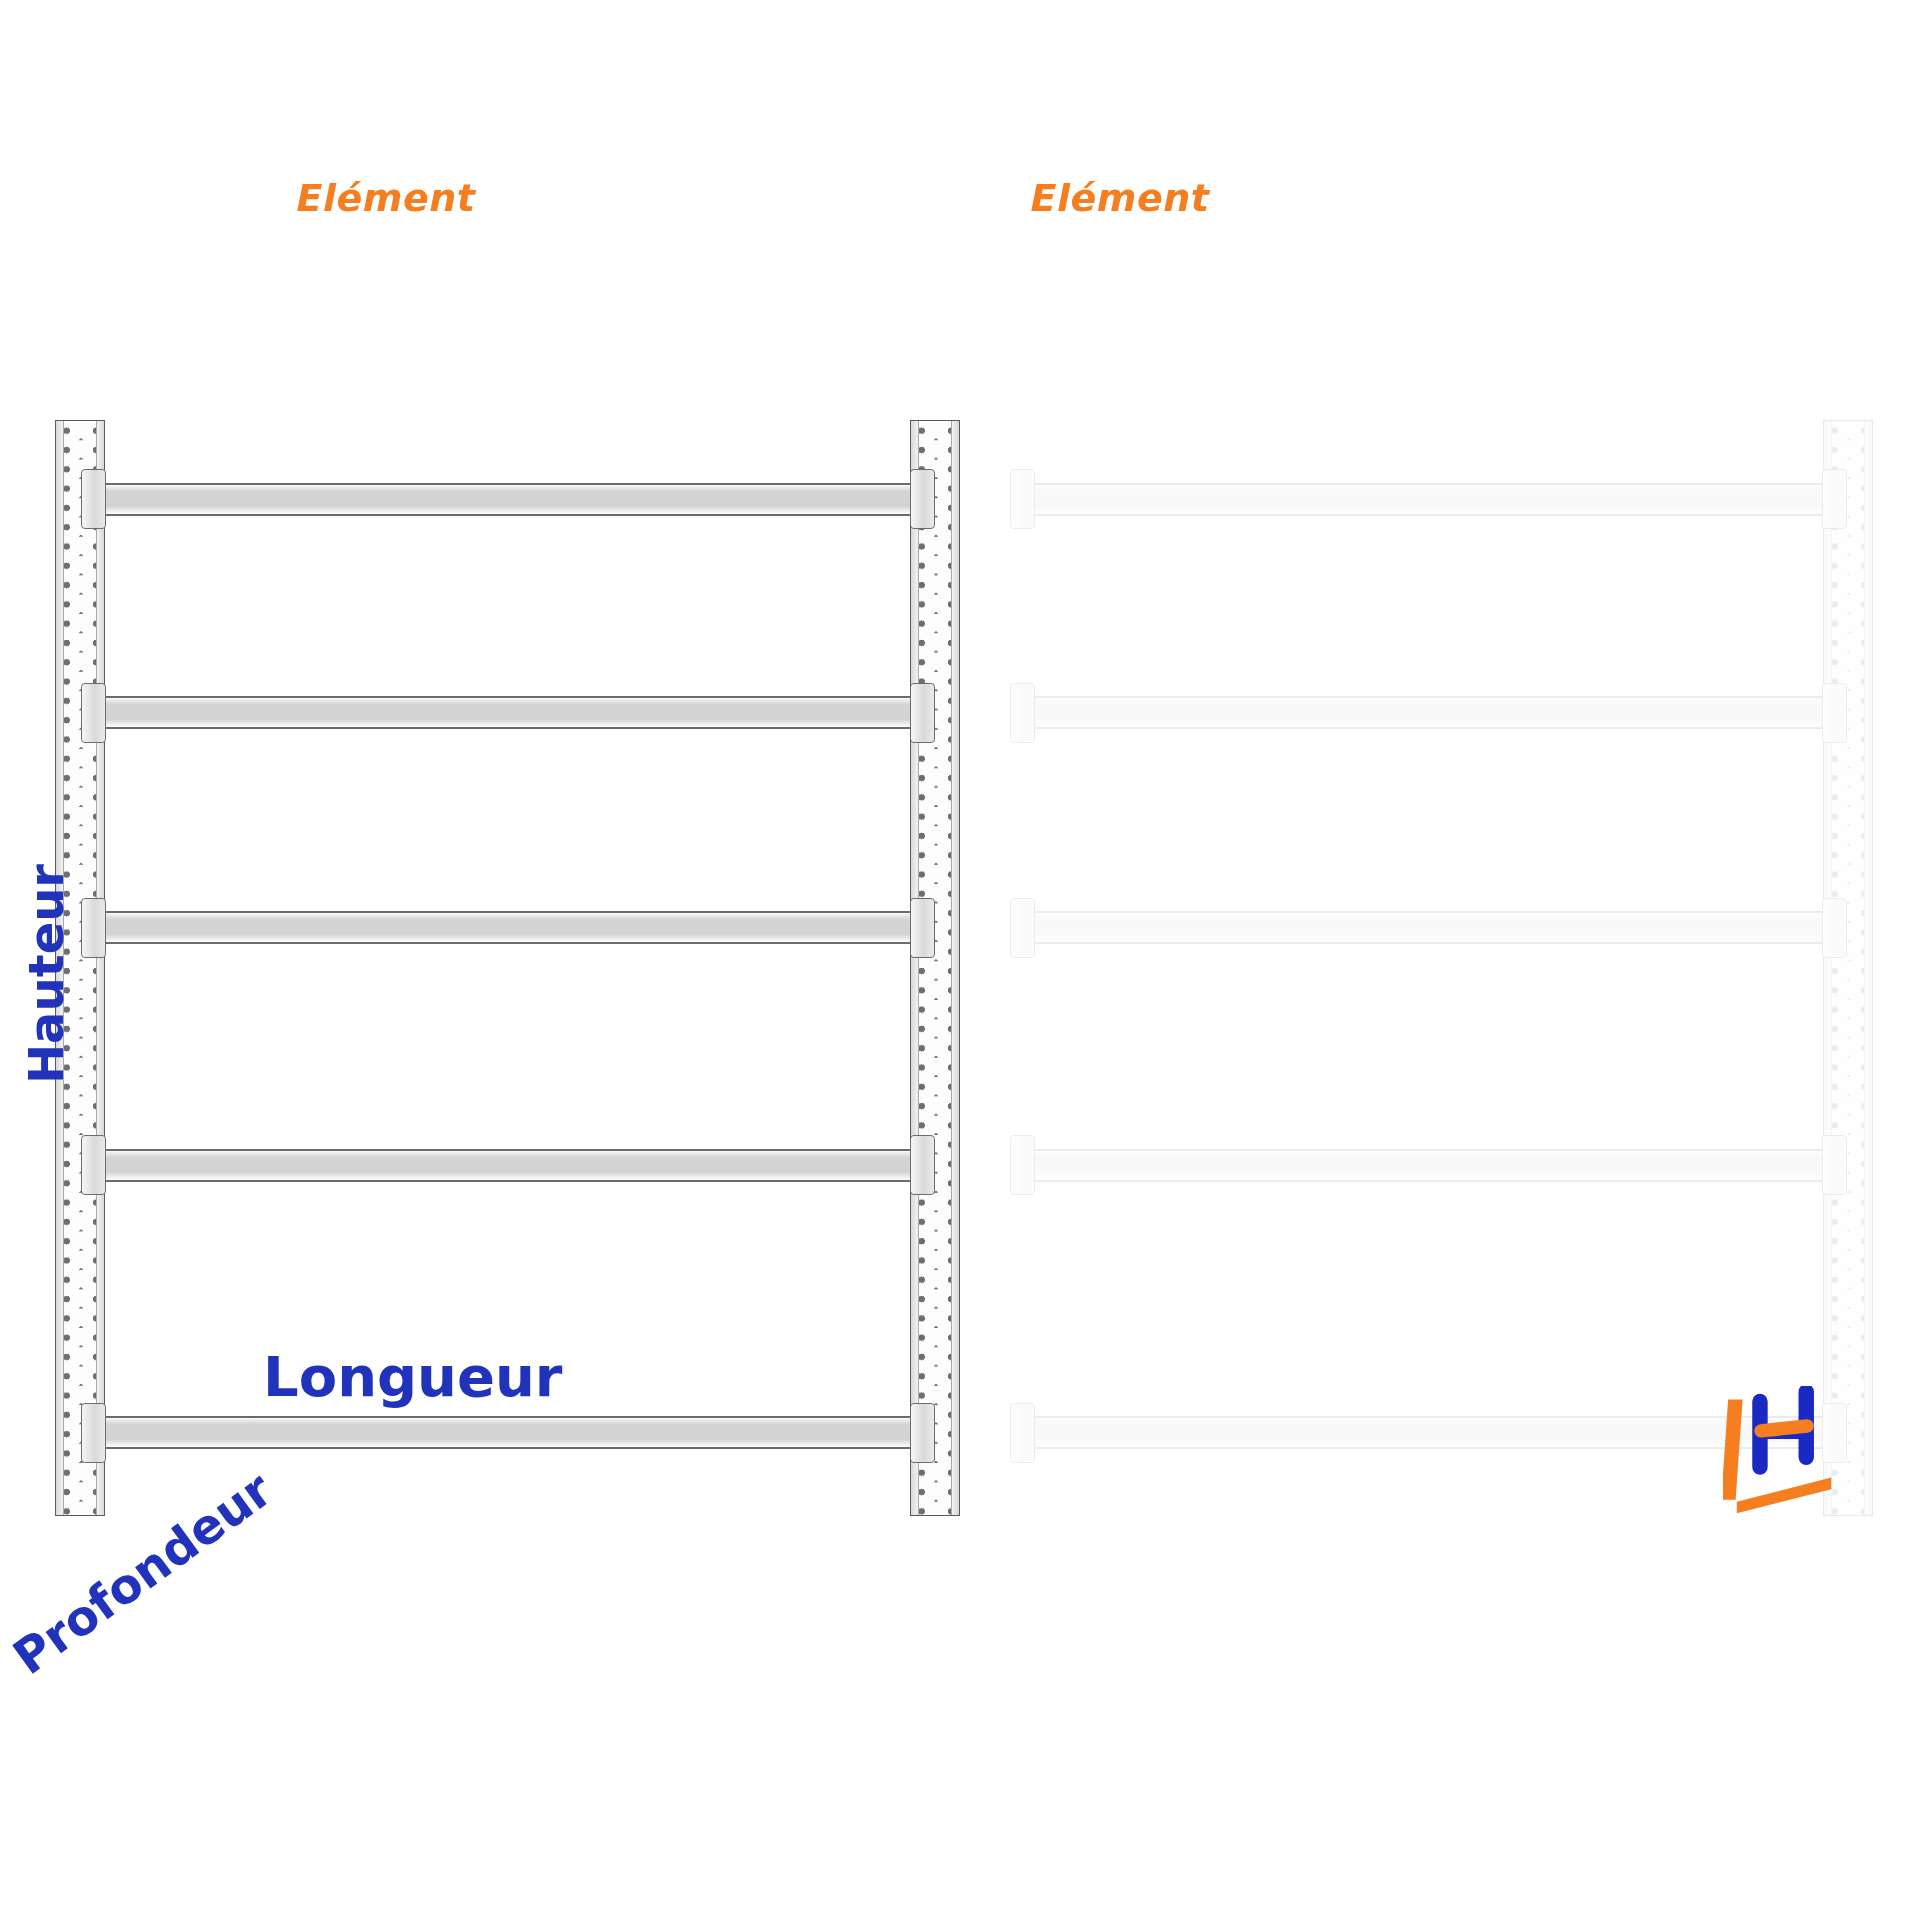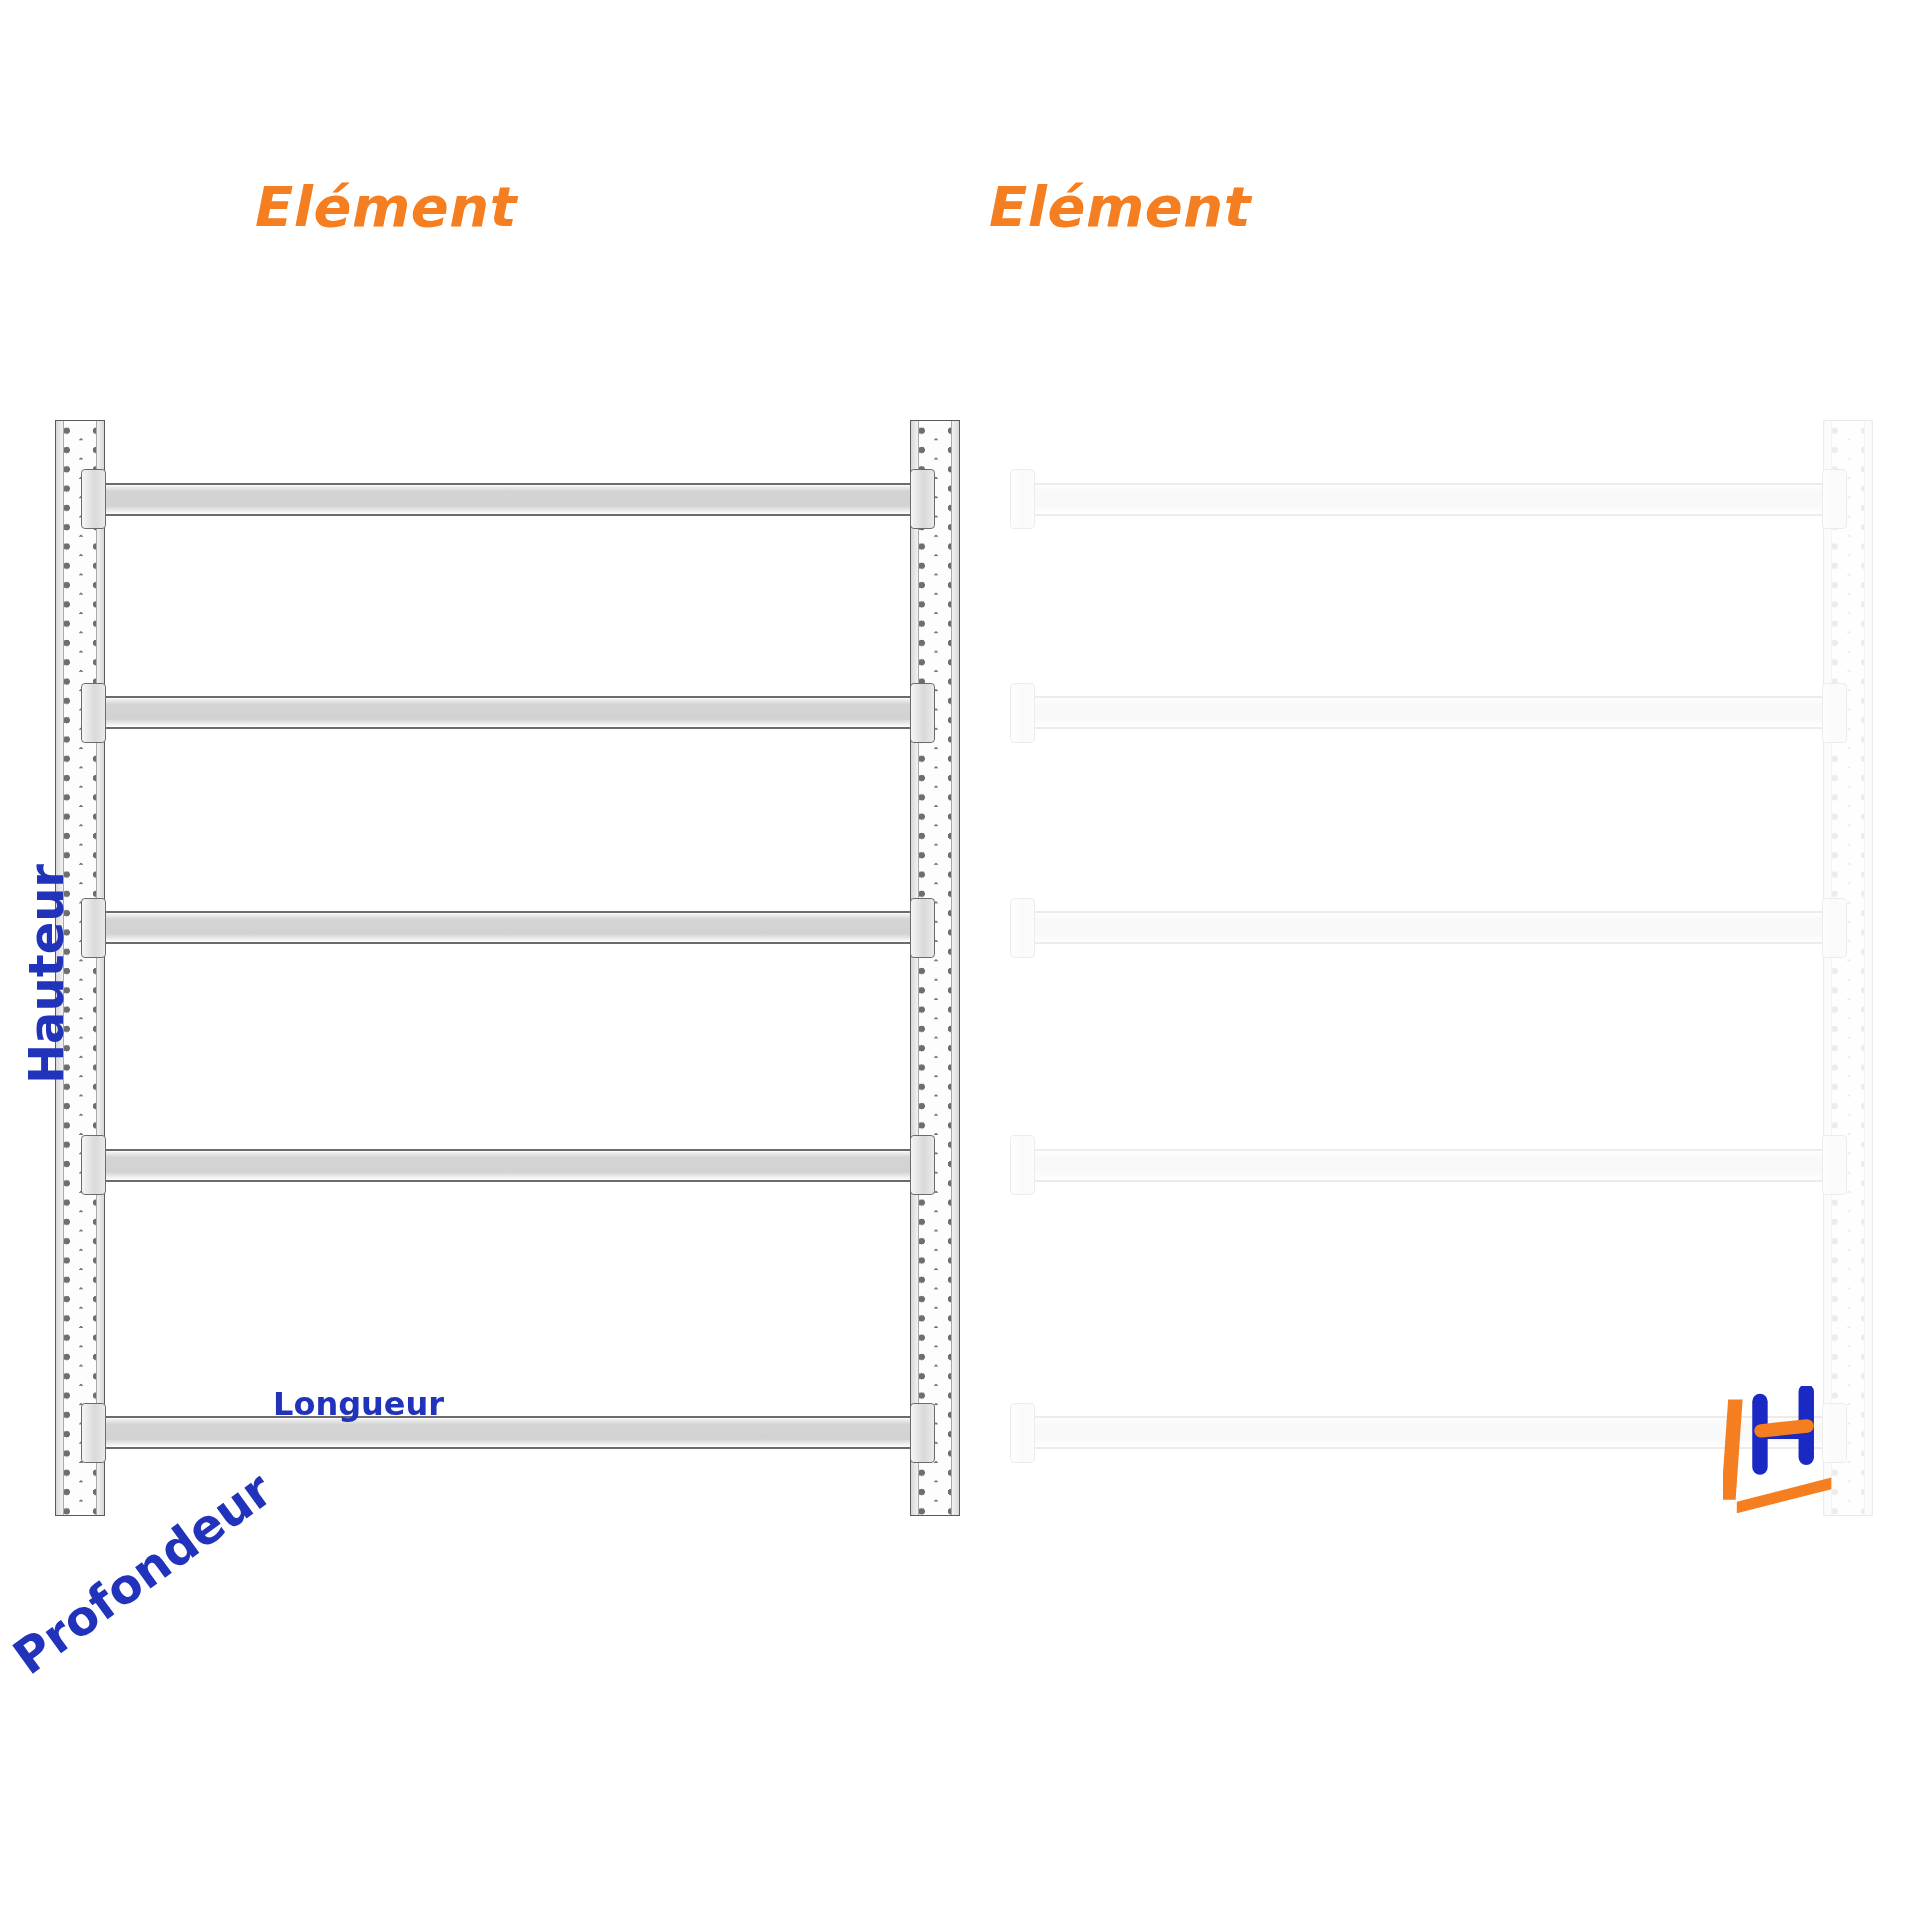--- a/index.html
+++ b/index.html
@@ -8,40 +8,40 @@
     background:#ffffff;
     font-family:"DejaVu Sans","Liberation Sans",sans-serif;
     overflow:hidden;
     position:relative;
   }
   #stage{position:absolute;left:0;top:0;width:1931px;height:1931px;}
 
   
   .title-block{position:absolute;text-align:center;}
   .t-elem{
-    font-size:56px;font-weight:700;font-style:italic;
+    font-size:38px;font-weight:700;font-style:italic;
     letter-spacing:0.5px;line-height:1.0;
     white-space:nowrap;
   }
   .t-main{
     font-size:71px;font-weight:700;line-height:1.05;
     white-space:nowrap;margin-top:5.8px;
   }
 
   
   .dim-label{
     position:absolute;font-weight:700;white-space:nowrap;
   }
   #lbl-hauteur{
     left:-70px;top:946px;width:232px;text-align:center;
     font-size:48px;
     transform:rotate(-90deg);transform-origin:center center;
   }
   #lbl-longueur{
-    left:273px;top:1344px;font-size:32px;margin-top:41px;
+    left:263px;top:1344px;font-size:56px;
   }
   #lbl-profondeur{
     left:-11.6px;top:1545px;width:309px;text-align:center;
     font-size:48px;
     transform:rotate(-36deg);transform-origin:center center;
   }
 
   
   .rack{position:absolute;}
 

